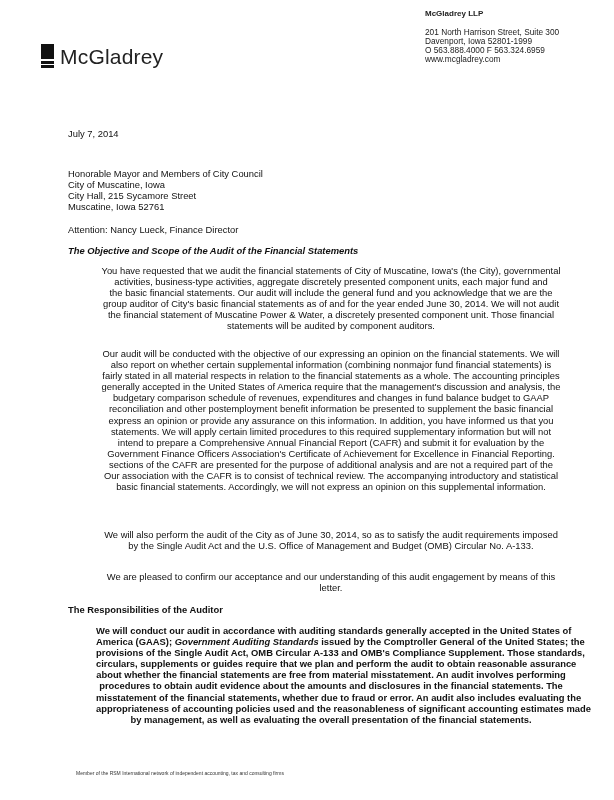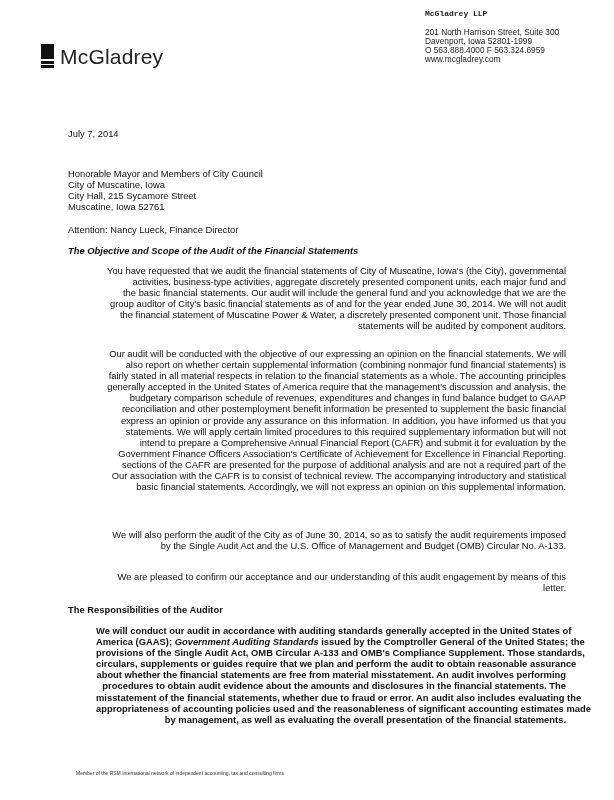--- a/index.html
+++ b/index.html
@@ -6,28 +6,28 @@
   body {
     width: 614px; height: 800px; position: relative; overflow: hidden;
     font-family: "Liberation Sans", sans-serif; color: #111;
   }
   .logo { position: absolute; left: 41px; top: 44px; display: flex; align-items: flex-end; }
   .logo-mark { width: 13px; height: 24px; position: relative; margin-right: 6px; }
   .logo-mark .blk { position: absolute; left: 0; top: 0; width: 13px; height: 15px; background: #111; }
   .logo-mark .bar1 { position: absolute; left: 0; top: 17px; width: 13px; height: 3px; background: #111; }
   .logo-mark .bar2 { position: absolute; left: 0; top: 21px; width: 13px; height: 3px; background: #111; }
   .logo-text { font-size: 21px; line-height: 22px; color: #222; letter-spacing: 0.2px; }
-  .firm { position: absolute; left: 425px; top: 9px; font-size: 8px; font-weight: bold; color: #222; font-family: Liberation Mono, monospace; }
+  .firm { position: absolute; left: 425px; top: 9px; font-size: 8px; font-weight: bold; color: #222; }
   .addr { position: absolute; left: 425px; top: 28px; font-size: 8.3px; line-height: 9px; color: #222; }
   .letter { position: absolute; left: 68px; right: 48px; top: 0; font-size: 9.4px; line-height: 11.1px; }
   .date { position: absolute; top: 128px; }
   .recipient { position: absolute; top: 168px; }
   .attention { position: absolute; top: 224px; }
   .h1 { position: absolute; top: 245px; font-weight: bold; font-style: italic; }
-  .p { position: absolute; left: 0; right: 0; text-align: right; margin-left: 28px; }
+  .p { position: absolute; left: 0; right: 0; text-align: center; margin-left: 28px; }
   .p1 { top: 265px; }
   .p2 { top: 348px; }
   .p3 { top: 529px; }
   .p4 { top: 571px; }
   .h2 { position: absolute; top: 604px; font-weight: bold; }
   .p5 { top: 625px; font-weight: bold; }
   .footer { position: absolute; left: 76px; top: 770px; font-size: 5px; color: #333; }
   .line { display: block; white-space: nowrap; }
   i { font-style: italic; }
 </style>

